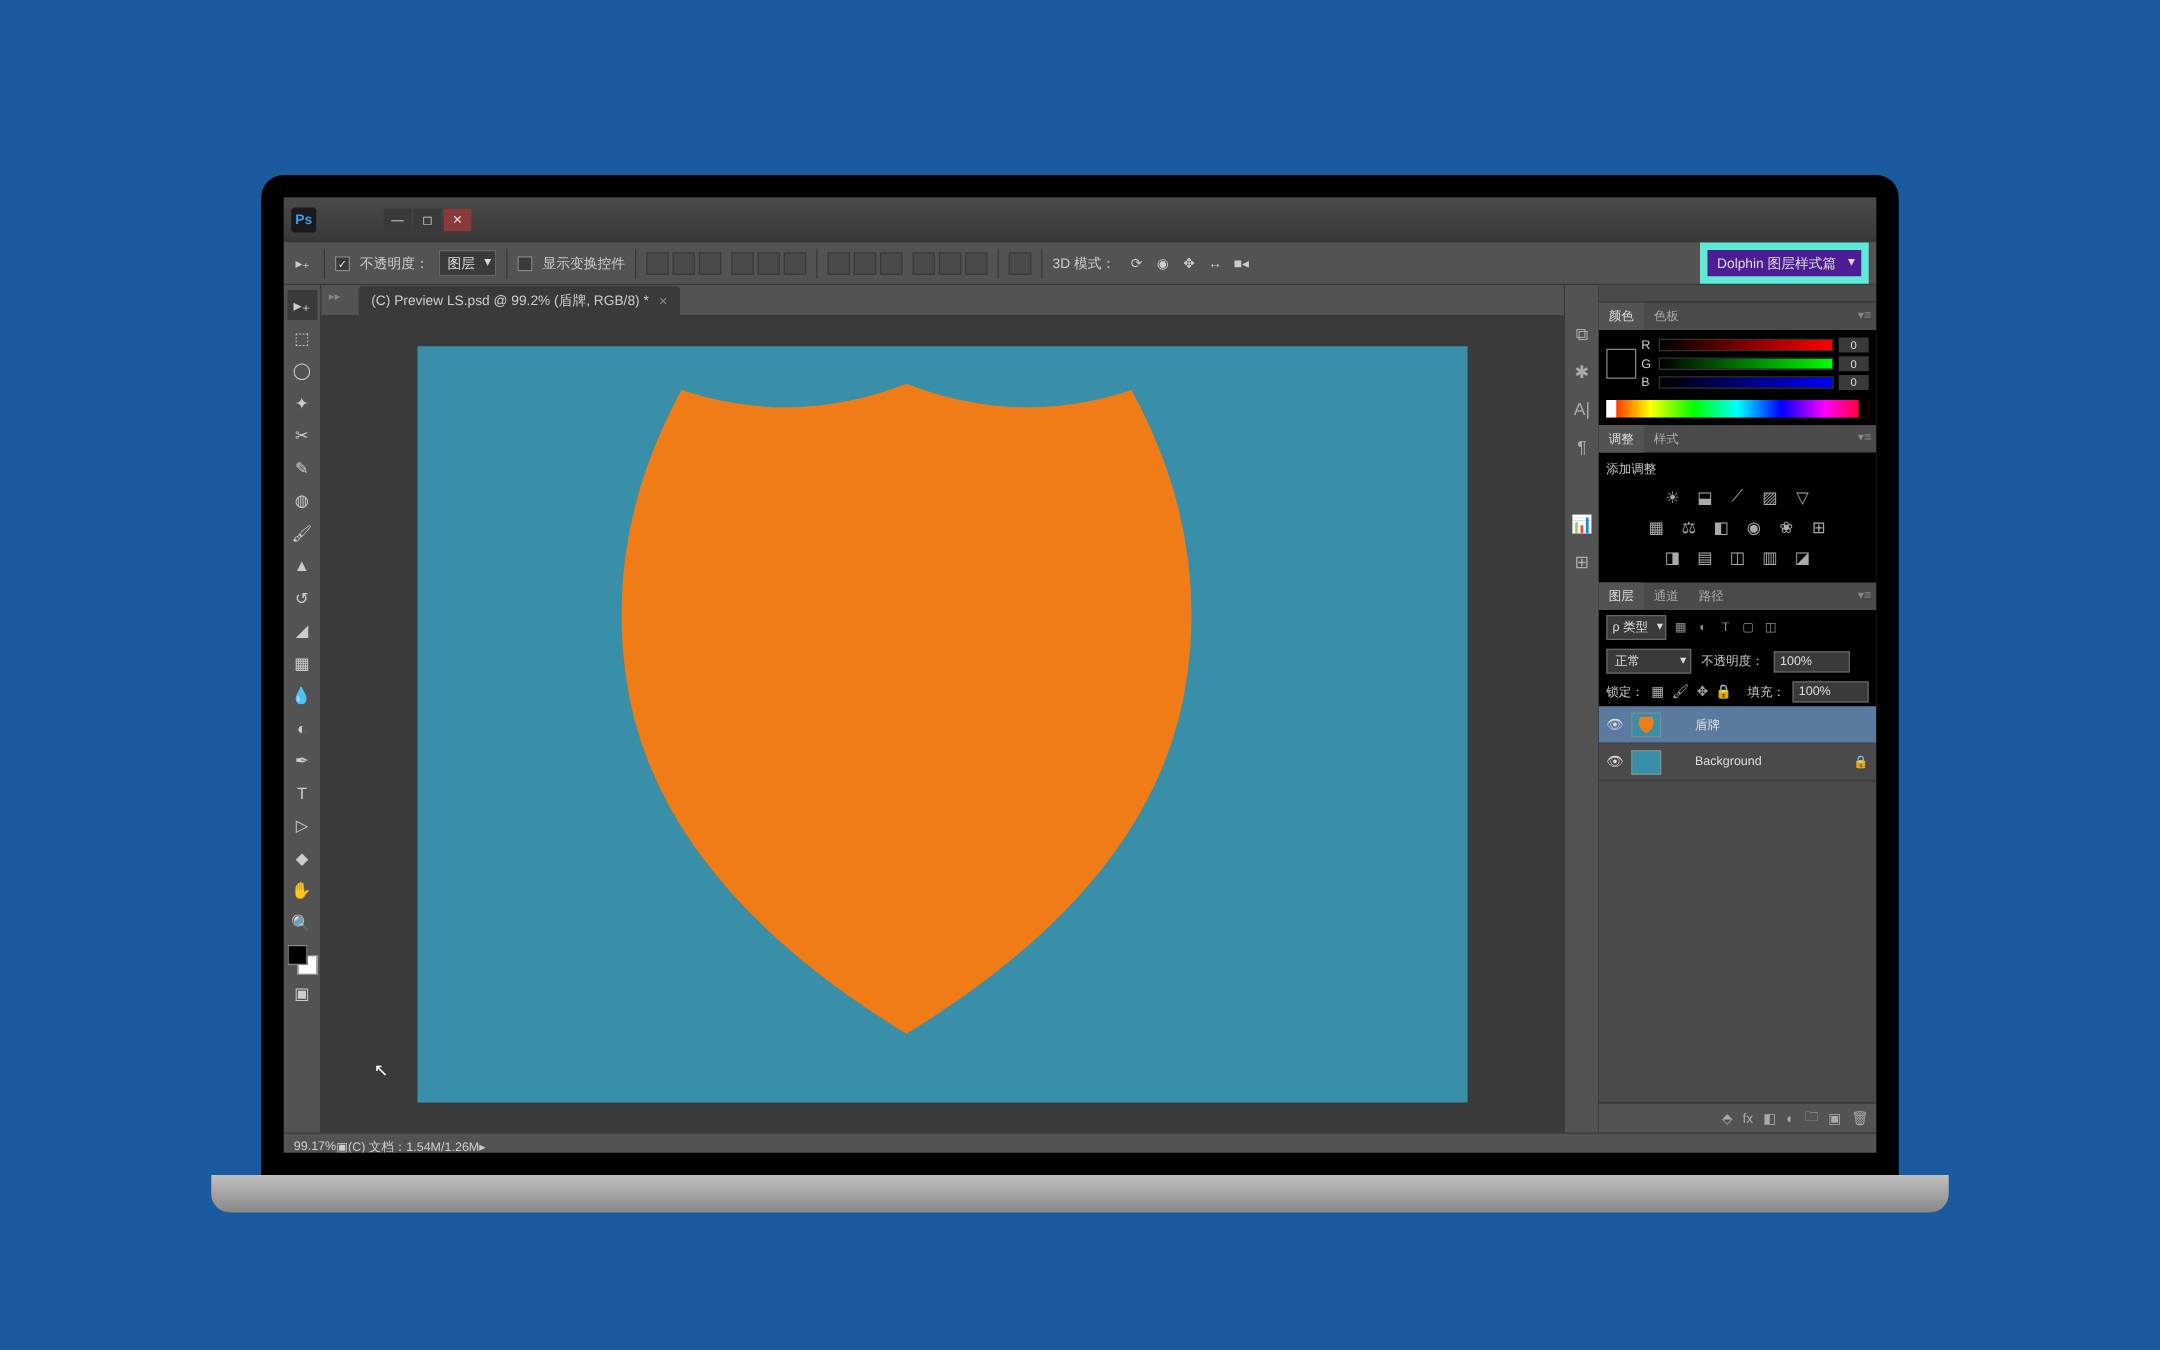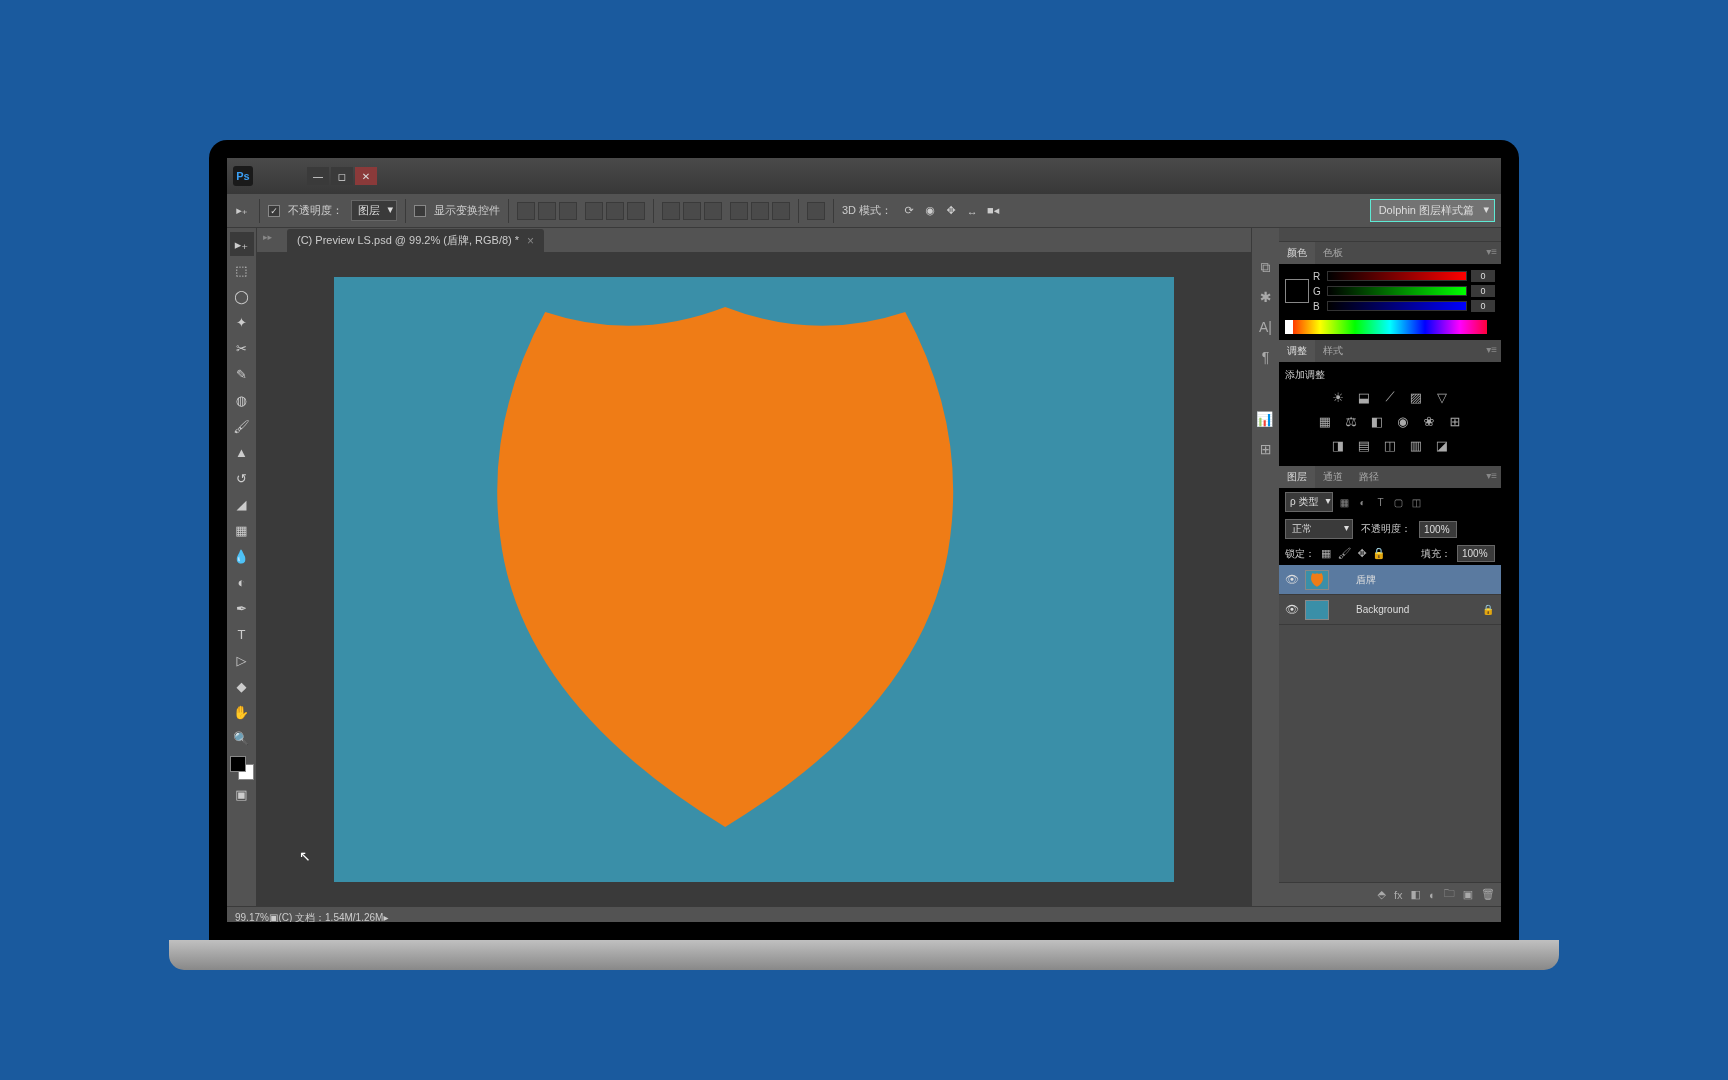--- a/index.html
+++ b/index.html
@@ -16,21 +16,21 @@
 .win-btn.close { background: #8a3a3a; }
 .options-bar { height: 34px; background: #535353; border-bottom: 1px solid #3a3a3a; display: flex; align-items: center; padding: 0 6px; gap: 8px; color: #ccc; font-size: 11px; }
 .opt-icon { width: 18px; height: 18px; display: flex; align-items: center; justify-content: center; color: #ccc; }
 .opt-checkbox { width: 12px; height: 12px; border: 1px solid #888; background: #3a3a3a; }
 .opt-checkbox.checked::after { content: "✓"; color: #ddd; font-size: 9px; display: block; text-align: center; line-height: 10px; }
 .opt-select { background: #3a3a3a; border: 1px solid #666; padding: 2px 16px 2px 6px; color: #ddd; font-size: 11px; position: relative; }
 .opt-select::after { content: "▾"; position: absolute; right: 3px; }
 .opt-divider { width: 1px; height: 24px; background: #3a3a3a; }
 .opt-icon-group { display: flex; gap: 3px; }
 .opt-mini { width: 18px; height: 18px; background: #4a4a4a; border: 1px solid #3a3a3a; }
-.preset-dropdown { background: #737373; border: 1px solid #5eead4; padding: 3px 20px 3px 8px; color: #ddd; font-size: 11px; position: relative; margin-left: auto; }
+.preset-dropdown { background: #4c1d95; border: 6px solid #5eead4; padding: 3px 20px 3px 8px; color: #ddd; font-size: 11px; position: relative; margin-left: auto; }
 .preset-dropdown::after { content: "▾"; position: absolute; right: 5px; }
 .main-area { display: flex; height: calc(100% - 64px - 22px); }
 .tools-panel { width: 30px; background: #535353; border-right: 1px solid #3a3a3a; display: flex; flex-direction: column; align-items: center; padding-top: 4px; gap: 2px; }
 .tool-btn { width: 24px; height: 24px; display: flex; align-items: center; justify-content: center; color: #ccc; cursor: pointer; font-size: 13px; }
 .tool-btn.active { background: #3a3a3a; }
 .color-swatches { margin-top: 4px; position: relative; width: 24px; height: 24px; }
 .swatch-fg { position: absolute; top: 0; left: 0; width: 16px; height: 16px; background: #000; border: 1px solid #888; z-index: 2; }
 .swatch-bg { position: absolute; bottom: 0; right: 0; width: 16px; height: 16px; background: #fff; border: 1px solid #888; }
 .canvas-area { flex: 1; background: #3a3a3a; display: flex; flex-direction: column; position: relative; }
 .doc-tab { height: 24px; background: #535353; display: flex; align-items: flex-end; padding-left: 30px; position: relative; }
@@ -68,21 +68,21 @@
 .adj-icon { width: 18px; height: 18px; color: #aaa; font-size: 13px; display: flex; align-items: center; justify-content: center; }
 .layers-panel { flex: 1; display: flex; flex-direction: column; }
 .layers-filter { padding: 4px 6px; display: flex; align-items: center; gap: 4px; }
 .filter-select { background: #3a3a3a; border: 1px solid #666; color: #ddd; font-size: 10px; padding: 2px 14px 2px 4px; position: relative; }
 .filter-select::after { content: "▾"; position: absolute; right: 2px; }
 .filter-icon { width: 14px; height: 14px; color: #888; font-size: 10px; display: flex; align-items: center; justify-content: center; }
 .layers-blend { padding: 3px 6px; display: flex; align-items: center; gap: 8px; }
 .blend-select { background: #3a3a3a; border: 1px solid #666; color: #ddd; font-size: 10px; padding: 2px 40px 2px 6px; position: relative; }
 .blend-select::after { content: "▾"; position: absolute; right: 3px; }
 .blend-label { color: #ccc; font-size: 10px; }
-.blend-val { background: #3a3a3a; border: 1px solid #666; color: #ddd; font-size: 10px; padding: 2px 4px; width: 38px; }
+.blend-val { background: #3a3a3a; border: 1px solid #666; color: #ddd; font-size: 10px; padding: 2px 4px; width: 61px; }
 .layers-lock { padding: 3px 6px; display: flex; align-items: center; gap: 6px; color: #ccc; font-size: 10px; }
 .lock-icon { font-size: 11px; color: #aaa; }
 .layers-list { flex: 1; background: #4a4a4a; overflow-y: auto; }
 .layer-row { height: 30px; display: flex; align-items: center; padding: 0 6px; gap: 6px; border-bottom: 1px solid #3a3a3a; }
 .layer-row.selected { background: #5a7aa0; }
 .layer-eye { color: #ddd; font-size: 11px; width: 14px; cursor: pointer; }
 .layer-thumb { width: 24px; height: 20px; border: 1px solid #888; display: flex; align-items: center; justify-content: center; }
 .layer-thumb.shield-thumb { background: #3a8fa8; }
 .layer-thumb.bg-thumb { background: #3a8fa8; }
 .layer-name { color: #ddd; font-size: 10px; flex: 1; margin-left: 21px; }

